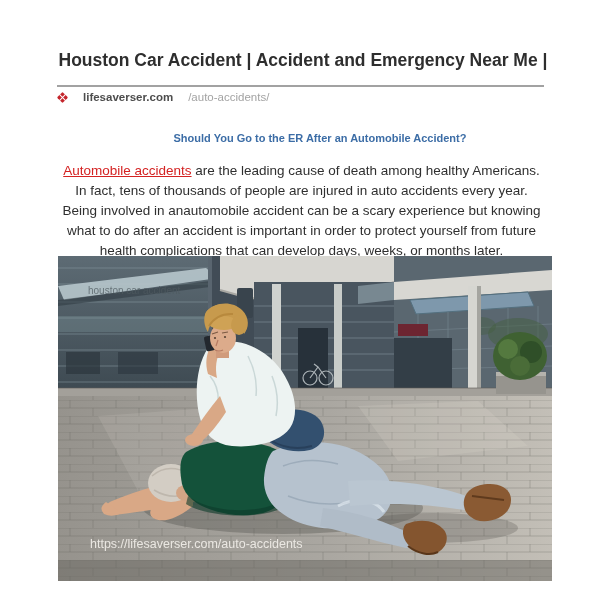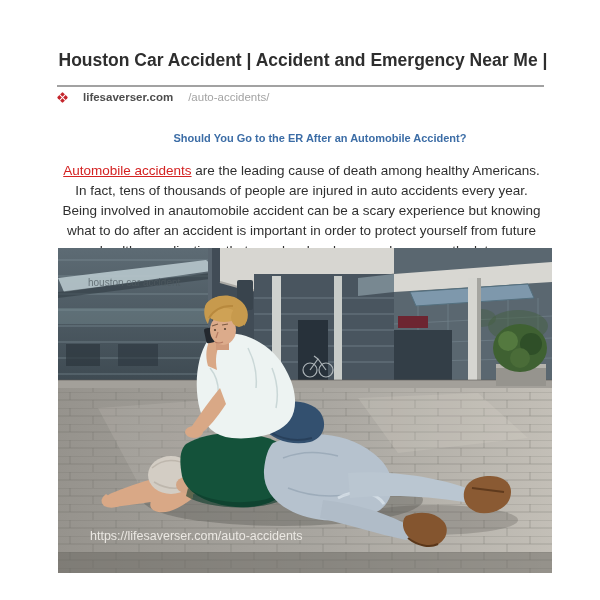--- a/index.html
+++ b/index.html
@@ -28,21 +28,21 @@
     font-size:11px;font-weight:bold;color:var(--heading-blue,#3c6da6);margin-left:32px;
   }
   .article-para{
     position:absolute;left:57px;top:147px;width:489px;
     font-size:13.5px;line-height:20px;color:#2f2f2f;
   }
   .article-para a{
     color:var(--accent-red,#d42222);font-weight:normal;text-decoration:underline;cursor:pointer;
   }
   .photo-frame{
-    position:absolute;left:58px;top:248px;width:494px;height:325px;overflow:hidden;
+    position:absolute;left:58px;top:256px;width:494px;height:325px;overflow:hidden;
   }
   .photo-frame svg{display:block;}
   .next-heading{
     position:absolute;left:57px;top:586px;width:520px;
     font-size:13.5px;font-weight:bold;color:var(--next-heading-navy,#1d3a6b);
     white-space:nowrap;
   }
 </style>
 </head>
 <body>

